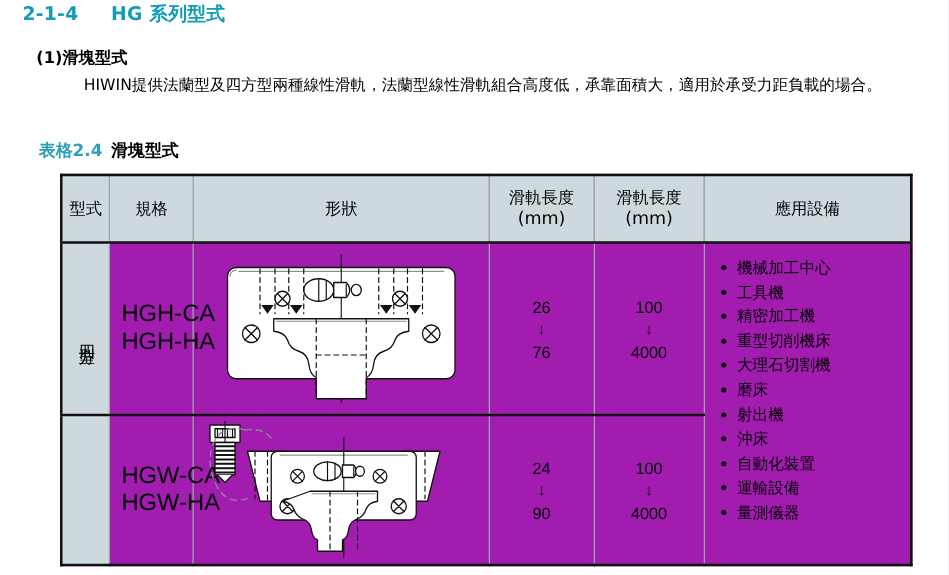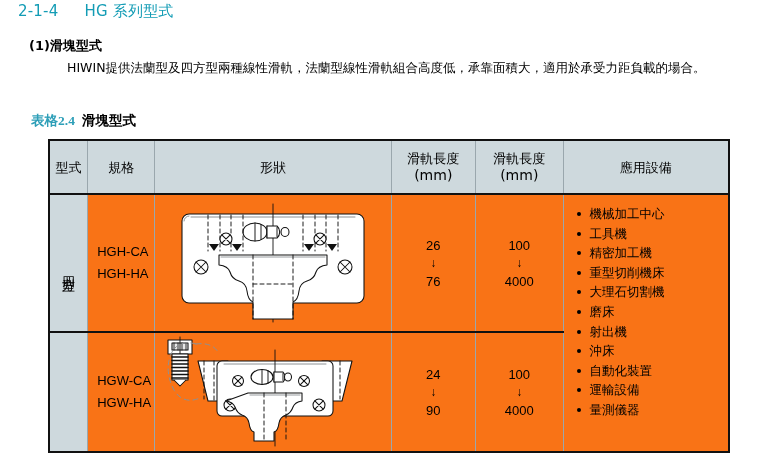--- a/index.html
+++ b/index.html
@@ -17,21 +17,21 @@
     color: #000000;
     -webkit-font-smoothing: antialiased;
   }
 
   
   .page-heading {
     position: absolute;
     left: 18px;
     top: 2px;
     font-size: 15px;
-    font-weight: normal;
+    font-weight: bold;
     color: #139cb5;
     letter-spacing: 0.2px;
     white-space: nowrap;
   }
   .page-heading .heading-num { margin-right: 26px; }
 
   .section-subheading {
     position: absolute;
     left: 29px;
     top: 37px;
@@ -58,33 +58,32 @@
     left: 31px;
     top: 112px;
     font-size: 13.5px;
     font-weight: bold;
     white-space: nowrap;
   }
   .table-caption .caption-num {
     color: #2e9fb8;
     font-weight: bold;
     margin-right: 7px;
-    font-family: Liberation Serif, serif;
   }
   .table-caption .caption-text { color: #000; margin-top: 25px; }
 
   
   .spec-table {
     position: absolute;
     left: 48px;
     top: 139px;
     width: 682px;
     border-collapse: collapse;
     table-layout: fixed;
-    background: #f97316;
+    background: #a21caf;
   }
   .spec-table th,
   .spec-table td {
     border: 1px solid #9aa7ad;
     padding: 0;
     vertical-align: middle;
     font-weight: normal;
   }
   .spec-table thead th {
     background: #ced9dd;
@@ -118,21 +117,21 @@
     font-size: 13px;
     line-height: 15px;
     letter-spacing: 1px;
     display: inline-block;
     color: #000;
   }
 
   td.cell-model {
     text-align: left;
     padding-left: 9px;
-    font-size: 13px;
+    font-size: 19px;
     line-height: 22px;
     font-family: "Liberation Sans", sans-serif;
   }
   td.cell-model .model-line { display: block; white-space: nowrap; }
 
   td.cell-shape { text-align: center; }
 
   td.cell-num {
     text-align: center;
     font-size: 13px;

